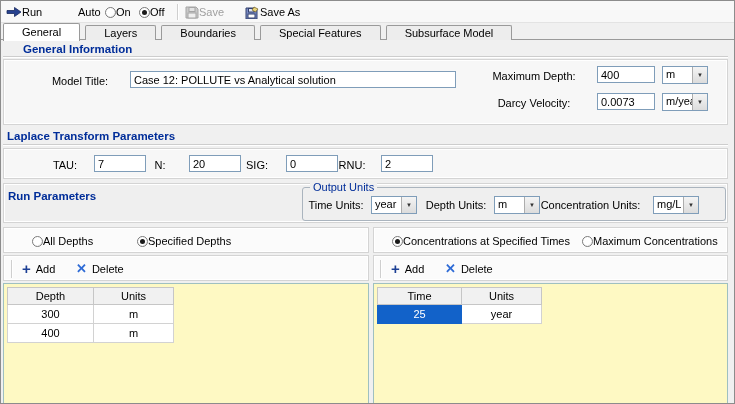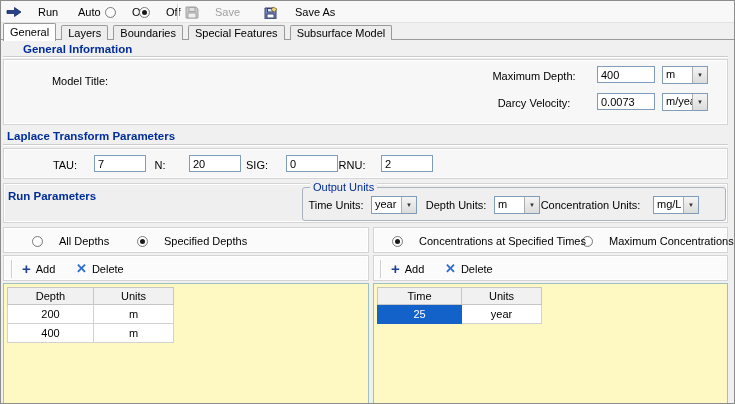--- a/index.html
+++ b/index.html
@@ -7,31 +7,31 @@
   body {
     font-family:"Liberation Sans", sans-serif;
     font-size:11px; color:#000;
     background:#f0f0f0;
     position:relative;
     border:1px solid #8c8c8c;
   }
 
   
   .toolbar { position:absolute; top:0; left:0; width:100%; height:22px; background:#f8f8f8; border-bottom:1px solid #e3e3e3; }
-  .tb-item { position:absolute; top:0; height:22px; line-height:22px; display:flex; align-items:center; gap:16px; cursor:default; white-space:nowrap; }
+  .tb-item { position:absolute; top:0; height:22px; line-height:22px; display:flex; align-items:center; gap:0; cursor:default; white-space:nowrap; }
   .tb-item.disabled { color:#9f9f9f; }
   .tb-sep { position:absolute; top:3px; width:2px; height:16px; border-left:1px solid #cfcfcf; border-right:1px solid #ffffff; }
 
   
   .radio { width:11px; height:11px; border-radius:50%; border:1px solid #7a7a7a; background:radial-gradient(circle at 35% 35%, #ffffff 55%, #dcdcdc); display:inline-block; position:relative; flex:0 0 auto; }
   .radio.sel::after { content:""; position:absolute; left:2px; top:2px; width:5px; height:5px; border-radius:50%; background:#1a1a1a; }
 
   
   .tabbar { position:absolute; top:22px; left:0; width:100%; height:17px; border-bottom:1px solid #9a9a9a; background:#f0f0f0; }
-  .tab { position:relative; display:inline-block; margin-left:2px; top:2px; height:15px; line-height:14px; padding:0 6px; border:1px solid #9a9a9a; border-bottom:none; border-radius:2px 2px 0 0; background:#ededed; z-index:1; cursor:default; vertical-align:top; }
+  .tab { position:relative; display:inline-block; margin-left:2px; top:2px; height:15px; line-height:14px; padding:0 18px; border:1px solid #9a9a9a; border-bottom:none; border-radius:2px 2px 0 0; background:#ededed; z-index:1; cursor:default; vertical-align:top; }
   .tab.active { top:0px; height:18px; line-height:16px; background:#ffffff; z-index:3; }
 
   
   .section-title { position:absolute; color:var(--header-text,#002d99); font-weight:bold; font-size:11.5px; white-space:nowrap; }
   .divider { position:absolute; left:2px; width:725px; height:2px; border-top:1px solid #cdcdcd; border-bottom:1px solid #ffffff; }
   .panel { position:absolute; background:#f7f7f7; border:1px solid #d4d4d4; box-shadow:inset 0 0 0 1px #ffffff; }
 
   .lbl { position:absolute; height:16px; line-height:16px; white-space:nowrap; }
   .lbl.r { text-align:center; }
   .textbox { position:absolute; border:1px solid #7f9db9; background:#fff; font-family:"Liberation Sans",sans-serif; font-size:11px; padding:0 3px; height:17px; }
@@ -84,21 +84,21 @@
   <div class="tb-item disabled" style="left:184px;">
     <span class="icon">
       <svg width="14" height="13" viewBox="0 0 14 13">
           <path d="M1 1 h10 l2 2 v9 H1 z" fill="#c9c9c9" stroke="#a5a5a5"></path>
           <rect x="3" y="7" width="8" height="5" fill="#efefef" stroke="#a5a5a5"></rect>
           <rect x="4" y="1.5" width="6" height="4" fill="#e2e2e2" stroke="#a5a5a5"></rect>
         </svg>
     </span>
     <span>Save</span>
   </div>
-  <div class="tb-item" style="left:245px;padding-left:18px;">
+  <div class="tb-item" style="left:226px;padding-left:18px;">
     <span class="icon">
       <svg width="15" height="13" viewBox="0 0 15 13">
           <path d="M1 2 h9 l2 2 v9 H1 z" fill="#7b8cc4" stroke="#33406e"></path>
           <rect x="3" y="8" width="7" height="4" fill="#ffffff" stroke="#33406e"></rect>
           <rect x="3.5" y="2.5" width="5.5" height="3.5" fill="#dfe4f2" stroke="#33406e"></rect>
           <path d="M9 1 l4 2 -2.5 3 -3.5 -2 z" fill="#e8d37a" stroke="#6b5a1d" stroke-width="0.7"></path>
         </svg>
     </span>
     <span>Save As</span>
   </div>
@@ -109,20 +109,21 @@
   <span class="tab">Layers</span>
   <span class="tab">Boundaries</span>
   <span class="tab">Special Features</span>
   <span class="tab">Subsurface Model</span>
 </div>
 
 <div class="section-title" style="left:22px; top:42px;">General Information</div>
 <div class="divider" style="top:55px;"></div>
 <div class="panel" style="left:2px; top:58px; width:725px; height:66px;">
   <span class="lbl r" style="left:30px; top:13px; width:92px;">Model Title:</span>
+  <input class="textbox" style="left: 126px; top: 11px; width: 326px;" value="Case 12: POLLUTE vs Analytical solution">
   <span class="lbl r" style="left:470px; top:8px; width:120px;">Maximum Depth:</span>
   <input class="textbox" style="left: 593px; top: 6px; width: 58px;" value="400">
   <div class="dropdown" style="left:658px; top:6px; width:46px;">
     <span class="val">m</span>
     <span class="btn">▼</span>
   </div>
   <span class="lbl r" style="left:470px; top:35px; width:120px;">Darcy Velocity:</span>
   <input class="textbox" style="left: 593px; top: 33px; width: 58px;" value="0.0073">
   <div class="dropdown" style="left:658px; top:33px; width:46px;">
     <span class="val">m/year</span>
@@ -187,21 +188,21 @@
   </div>
 </div>
 <div class="tbl-container" style="left:2px; top:282px; width:366px; height:121px;">
   <table class="grid" style="left:3px; top:3px;">
     <tbody>
         <tr>
       <th style="width:86px;">Depth</th>
       <th style="width:80px;">Units</th>
     </tr>
     <tr>
-      <td>200</td>
+      <td>300</td>
       <td>m</td>
     </tr>
     <tr>
       <td>400</td>
       <td>m</td>
     </tr>
   </tbody>
     </table>
 </div>
 

